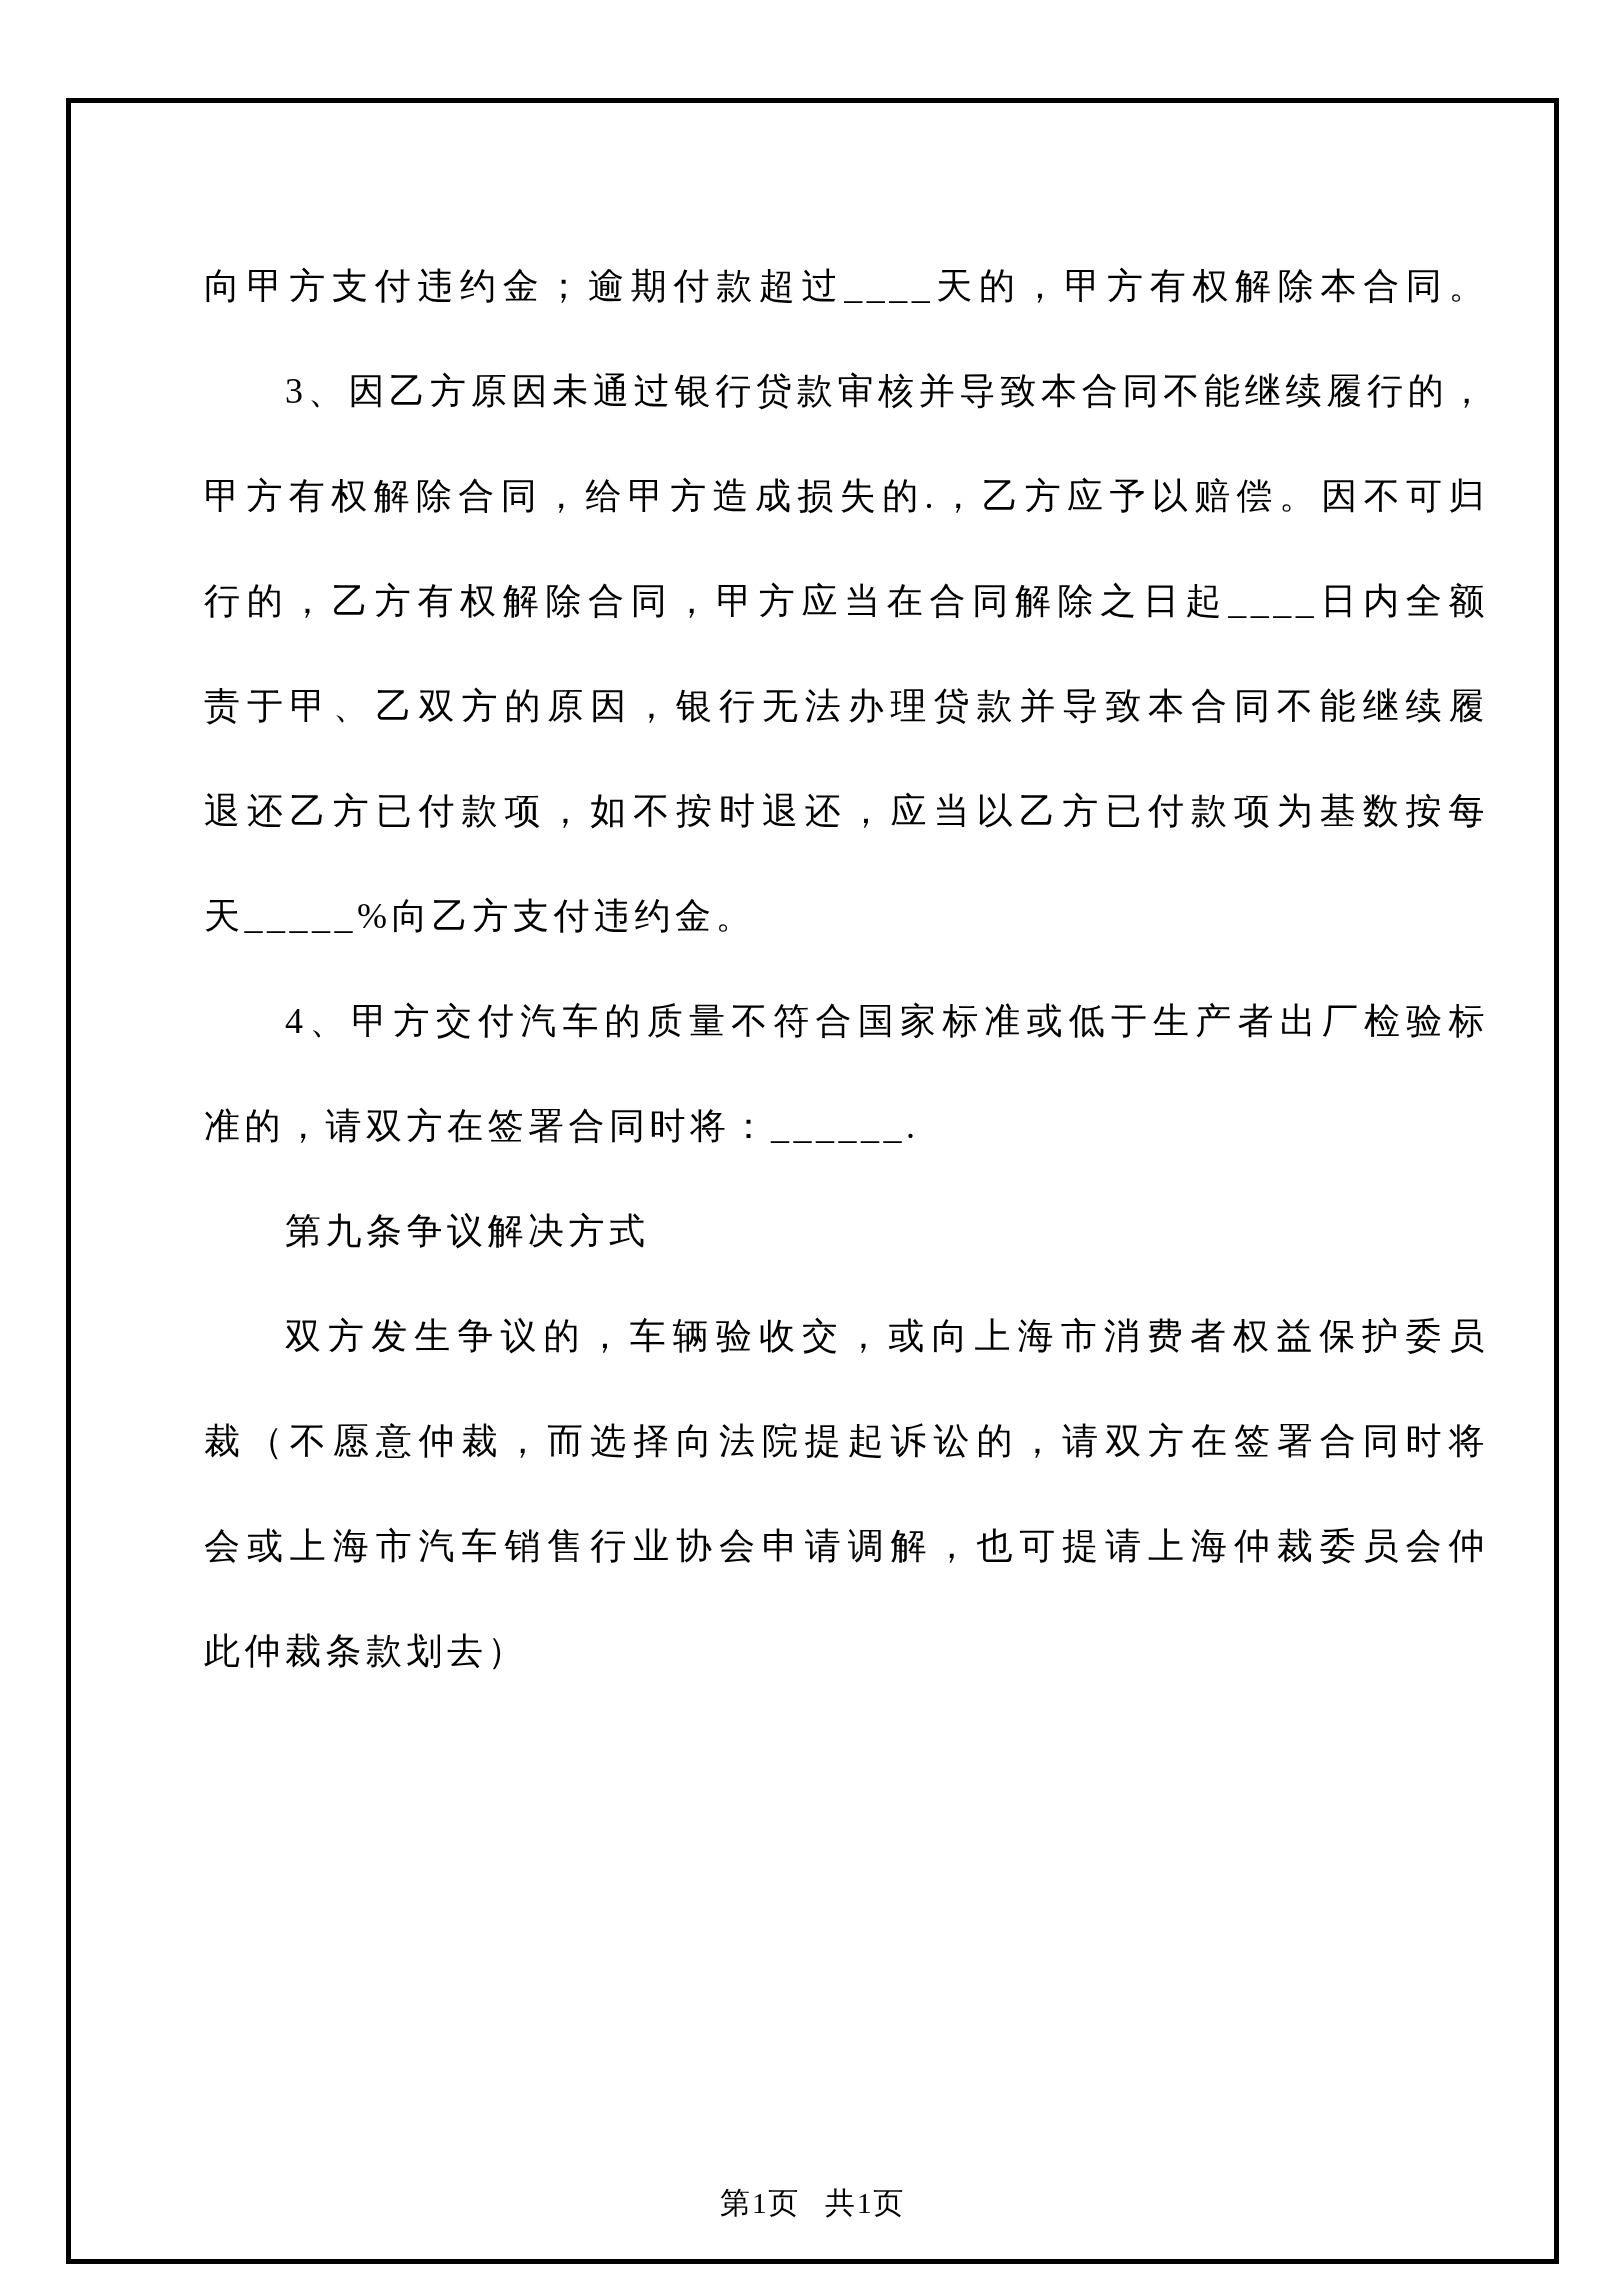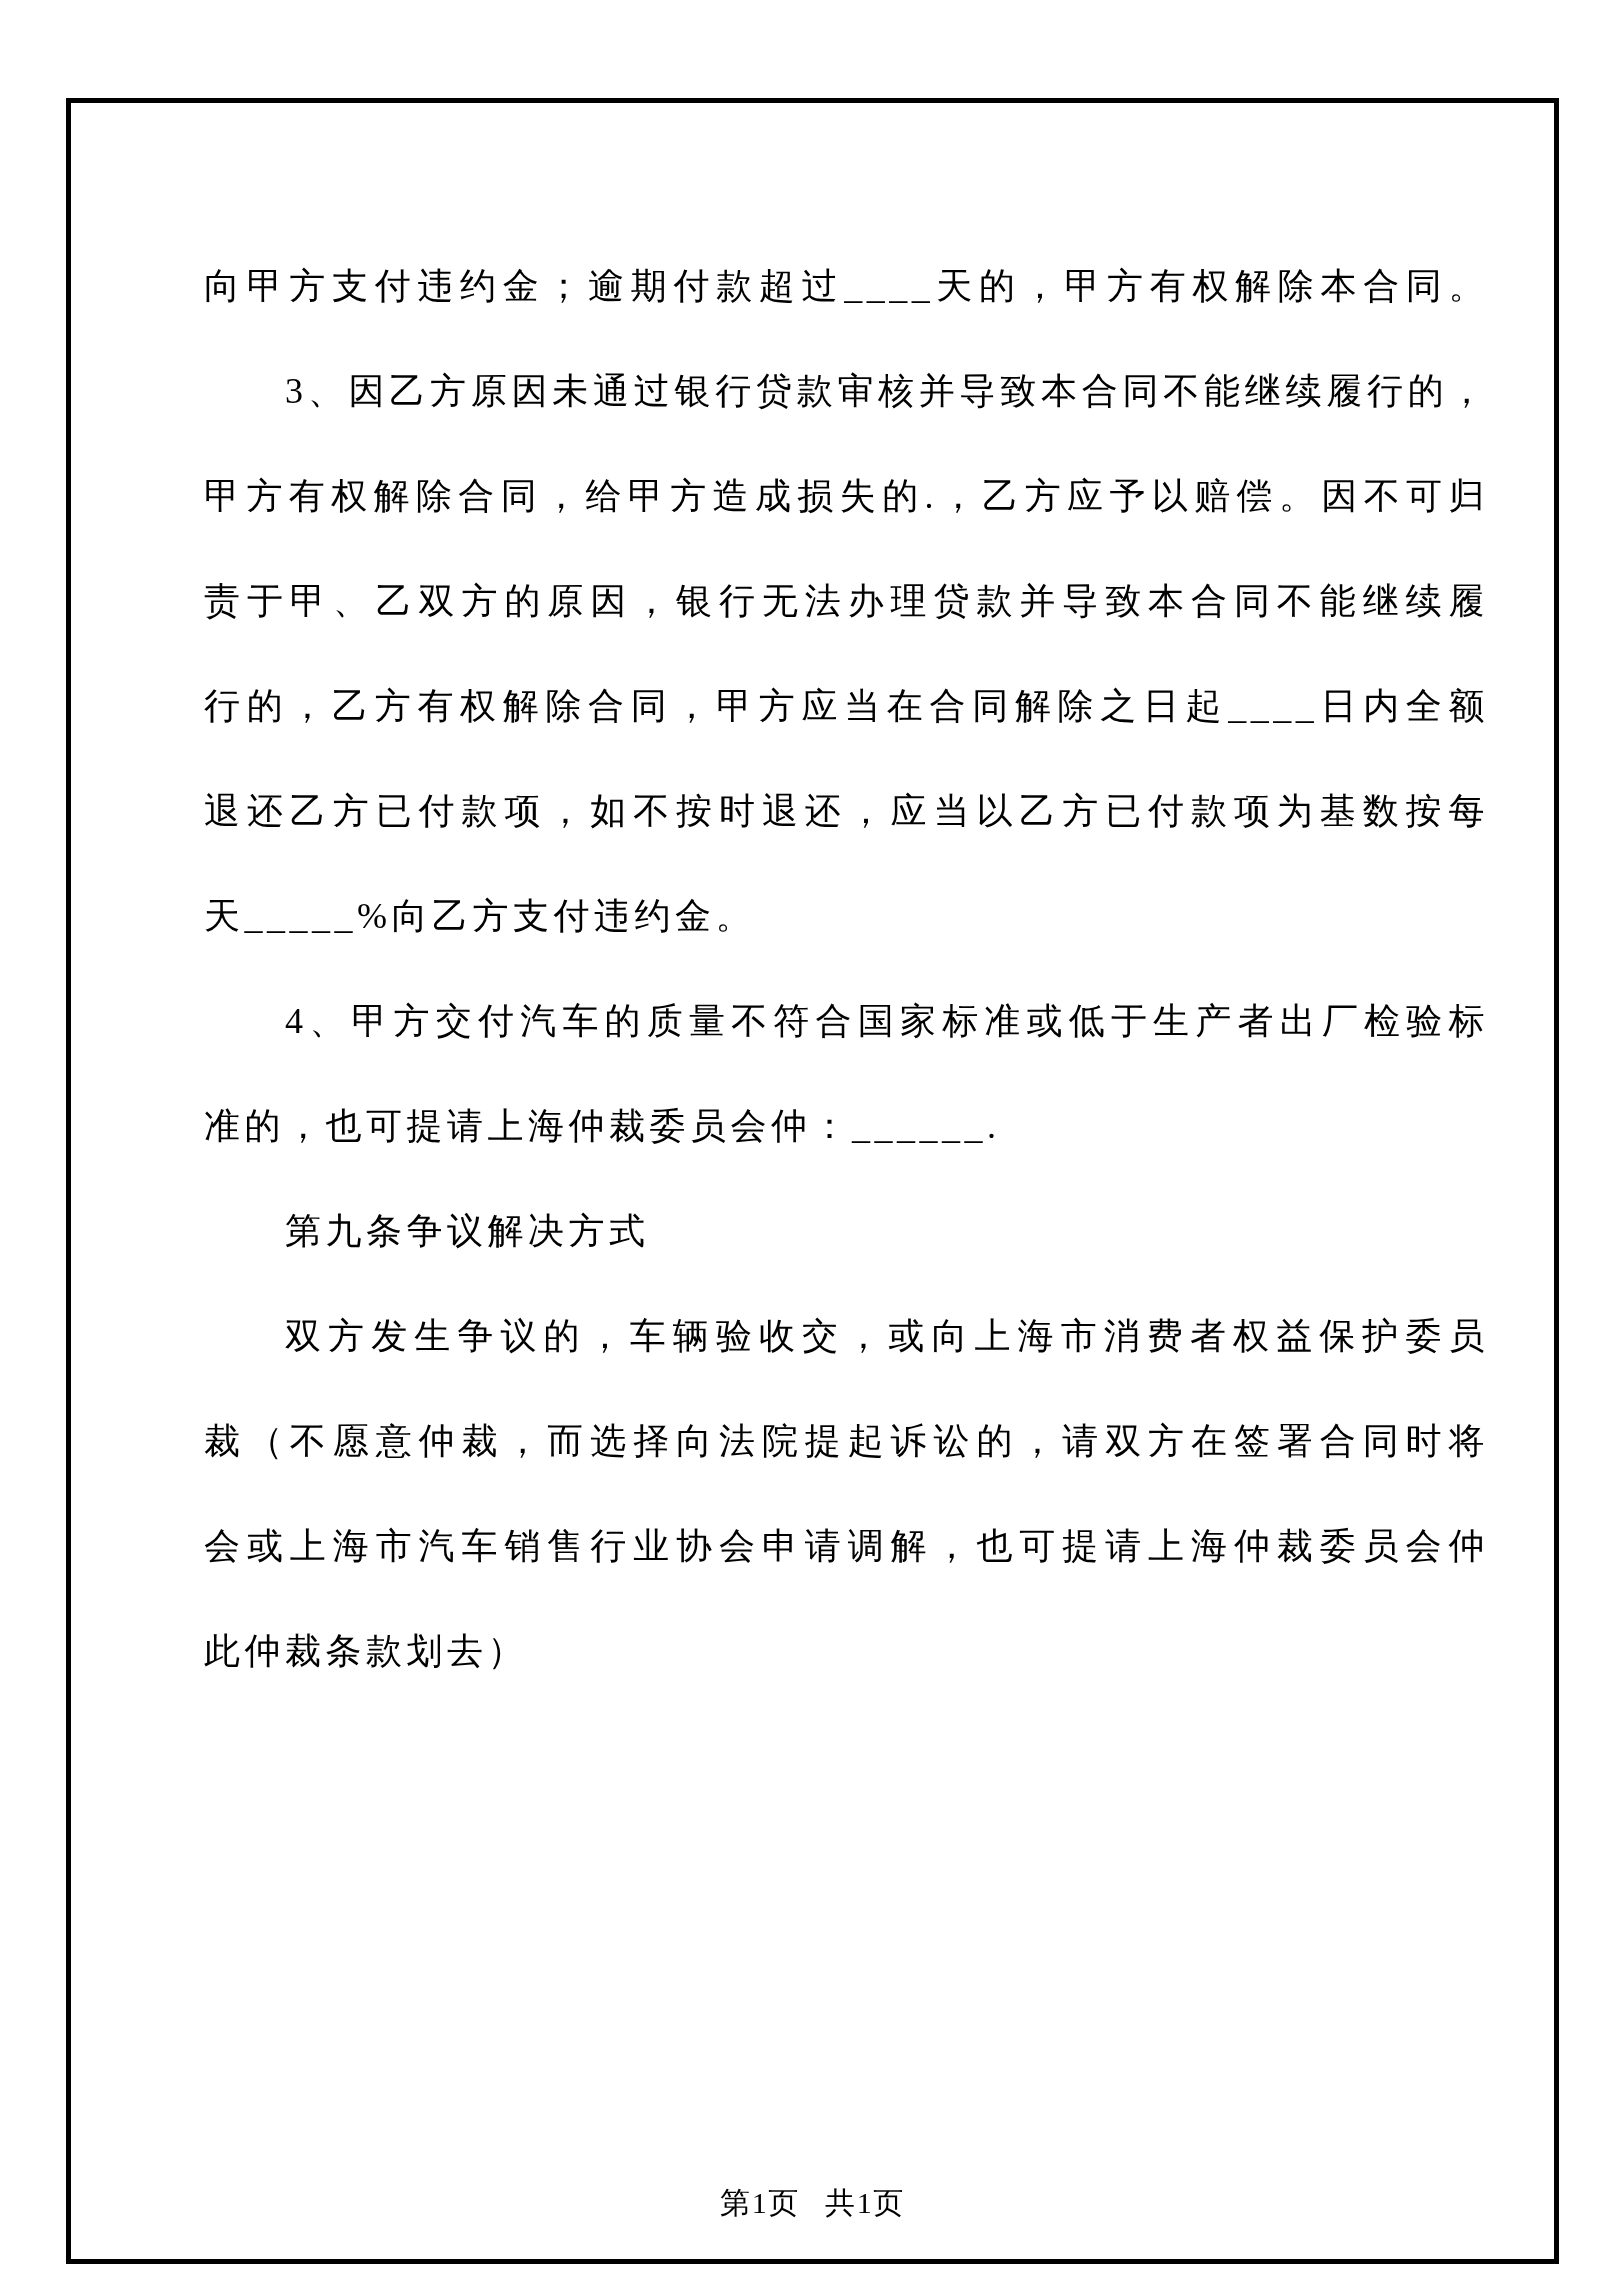--- a/index.html
+++ b/index.html
@@ -69,26 +69,26 @@
 </head>
 <body>
 
 <div class="page">
   <div class="border-frame"></div>
 
   <div class="content">
     <div class="line fill">向甲方支付违约金；逾期付款超过____天的，甲方有权解除本合同。</div>
     <div class="line indent fill">3、因乙方原因未通过银行贷款审核并导致本合同不能继续履行的，</div>
     <div class="line fill">甲方有权解除合同，给甲方造成损失的.，乙方应予以赔偿。因不可归</div>
+    <div class="line fill">行的，乙方有权解除合同，甲方应当在合同解除之日起____日内全额</div>
     <div class="line fill">责于甲、乙双方的原因，银行无法办理贷款并导致本合同不能继续履</div>
-    <div class="line fill">行的，乙方有权解除合同，甲方应当在合同解除之日起____日内全额</div>
     <div class="line fill">退还乙方已付款项，如不按时退还，应当以乙方已付款项为基数按每</div>
     <div class="line">天_____%向乙方支付违约金。</div>
     <div class="line indent fill">4、甲方交付汽车的质量不符合国家标准或低于生产者出厂检验标</div>
-    <div class="line">准的，也可提请上海仲裁委员会仲：______.</div>
+    <div class="line">准的，请双方在签署合同时将：______.</div>
     <div class="line indent">第九条争议解决方式</div>
     <div class="line indent fill">双方发生争议的，车辆验收交，或向上海市消费者权益保护委员</div>
     <div class="line fill">裁（不愿意仲裁，而选择向法院提起诉讼的，请双方在签署合同时将</div>
     <div class="line fill">会或上海市汽车销售行业协会申请调解，也可提请上海仲裁委员会仲</div>
     <div class="line">此仲裁条款划去）</div>
   </div>
 
   <div class="footer">
     <span class="page-num">第1页</span>
     <span class="total-num">共1页</span>

